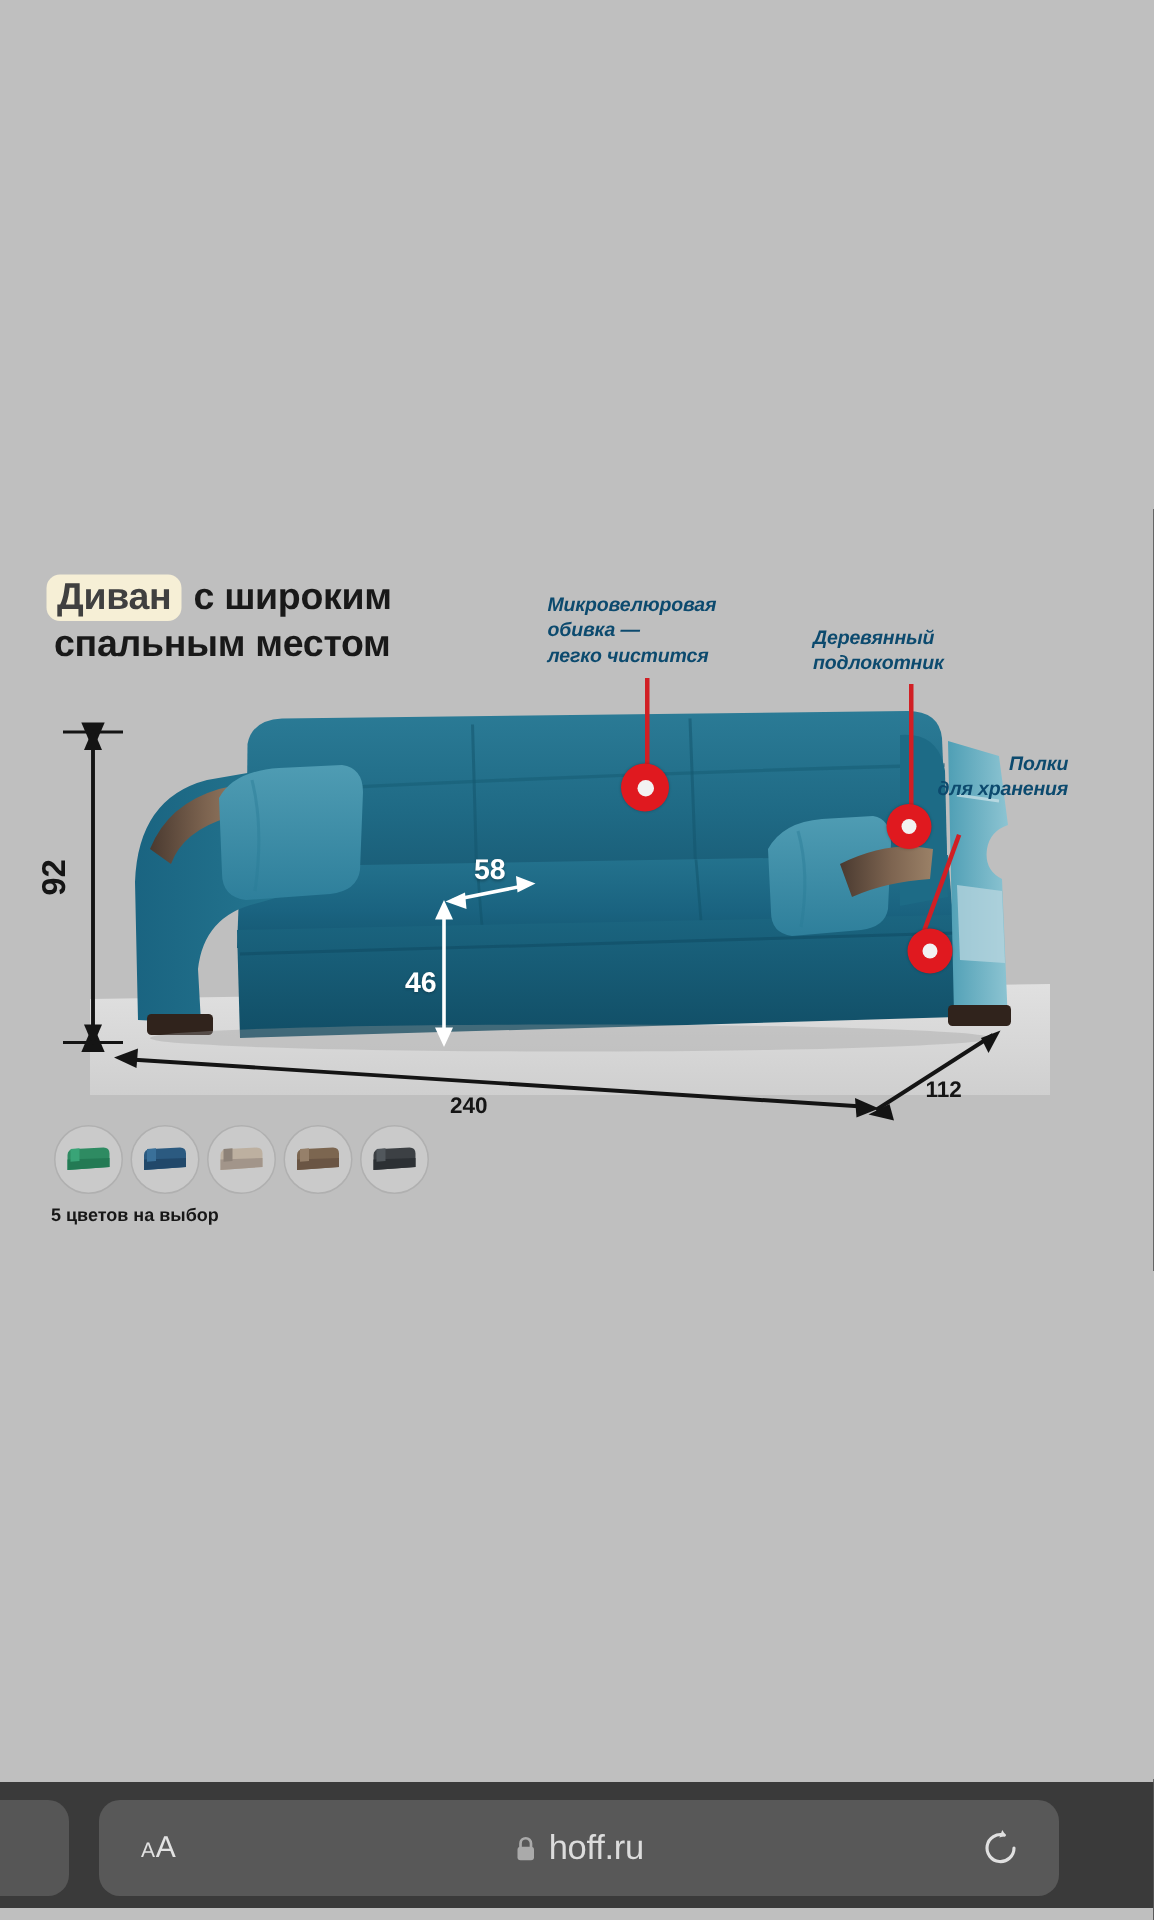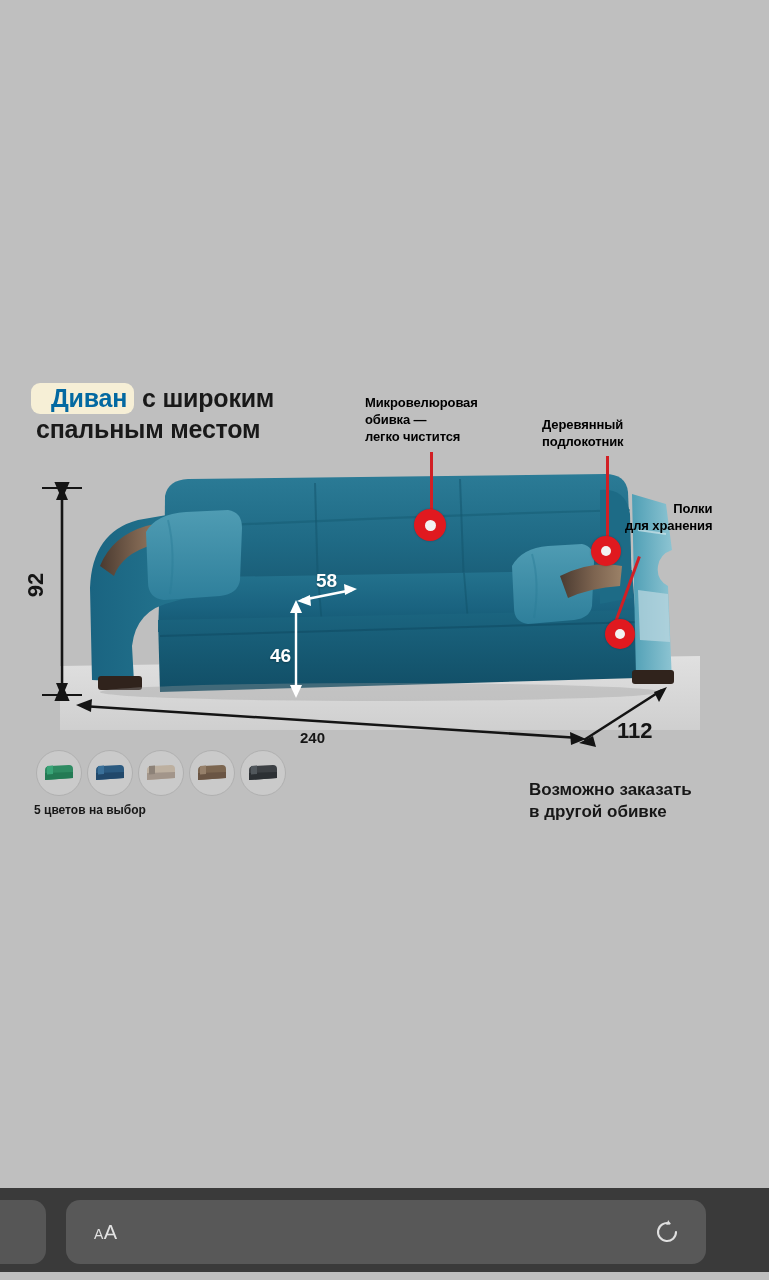--- a/index.html
+++ b/index.html
@@ -40,37 +40,38 @@
     font-size: 25px;
     font-weight: bold;
     line-height: 30px;
     color: #191919;
     letter-spacing: -0.2px;
     white-space: nowrap;
   }
   .hl {
     display: inline-block;
     background: #f6efd6;
-    color: #0369a1;
+    color: #404040;
     border-radius: 9px;
-    padding: 1px 7px 2px 20px;
+    padding: 1px 7px 2px 7px;
     margin-left: -5px;
     margin-right: 1px;
     line-height: 28px;
   }
 
   
   .callout {
     position: absolute;
     font-size: 13px;
     font-weight: bold;
     line-height: 17px;
-    color: #000000;
+    color: #0c4a6e;
     white-space: pre-line;
     letter-spacing: -0.1px;
+    font-style: italic;
   }
   #callout-fabric  { left: 365px; top: 394px; }
   #callout-armrest { left: 542px; top: 416px; }
   #callout-shelves { left: 625px; top: 500px; text-align: right; }
 
   
   .leader {
     position: absolute;
     background: #d11f24;
     transform-origin: 0 0;
@@ -121,21 +122,21 @@
     transform-origin: center center;
   }
   #dim-240 {
     left: 300px;
     top: 729px;
     font-size: 15px;
   }
   #dim-112 {
     left: 617px;
     top: 718px;
-    font-size: 22px;
+    font-size: 15px;
   }
   .dim-label-white {
     position: absolute;
     font-weight: bold;
     color: #ffffff;
     text-shadow: 0 1px 2px rgba(0,0,0,.28);
   }
   #dim-58 { left: 316px; top: 570px; font-size: 19px; }
   #dim-46 { left: 270px; top: 645px; font-size: 19px; }
 
@@ -438,34 +439,39 @@
         <svg class="mini-sofa" width="34" height="22" viewBox="0 0 34 22">
           <path d="M3 8 Q3 4 8 4 L27 3 Q31 3 31 7 L31 16 L3 18 Z" fill="#3c4044"></path>
           <path d="M3 11 L31 10 L31 16 L3 18 Z" fill="#2c3034"></path>
           <path d="M5 4 L11 3.5 L11 12 L5 12.5 Z" fill="#51575c"></path>
         </svg>
       </div>
     </div>
 
     <div id="swatch-caption">5 цветов на выбор</div>
 
-    <div id="order-note">Возможно заказать
-в другой обивке</div>
   </div>
 
   <div id="browser-bar">
 
     <div id="tab-peek"></div>
 
     <div id="url-bar">
 
       <div id="aa-button">
         <span class="small">A</span><span>A</span>
       </div>
 
+      <div id="url-center">
+        <svg id="lock-icon" width="15" height="18" viewBox="0 0 15 18">
+          <path d="M4 8 V5.5 A3.5 3.5 0 0 1 11 5.5 V8" fill="none" stroke="#aaaaaa" stroke-width="1.8"></path>
+          <rect x="2" y="7.6" width="11" height="9" rx="2" fill="#aaaaaa"></rect>
+        </svg>
+        <span id="url-text">hoff.ru</span>
+      </div>
 
       <svg id="reload-button" viewBox="0 0 26 26">
         <path d="M22 13 A9 9 0 1 1 15.5 4.4" fill="none" stroke="#e0e0e0" stroke-width="2.1" stroke-linecap="round"></path>
         <path d="M14.2 1 L16.6 4.9 L12.2 6.0 Z" fill="#e0e0e0"></path>
       </svg>
     </div>
   </div>
 
 </div>
 

